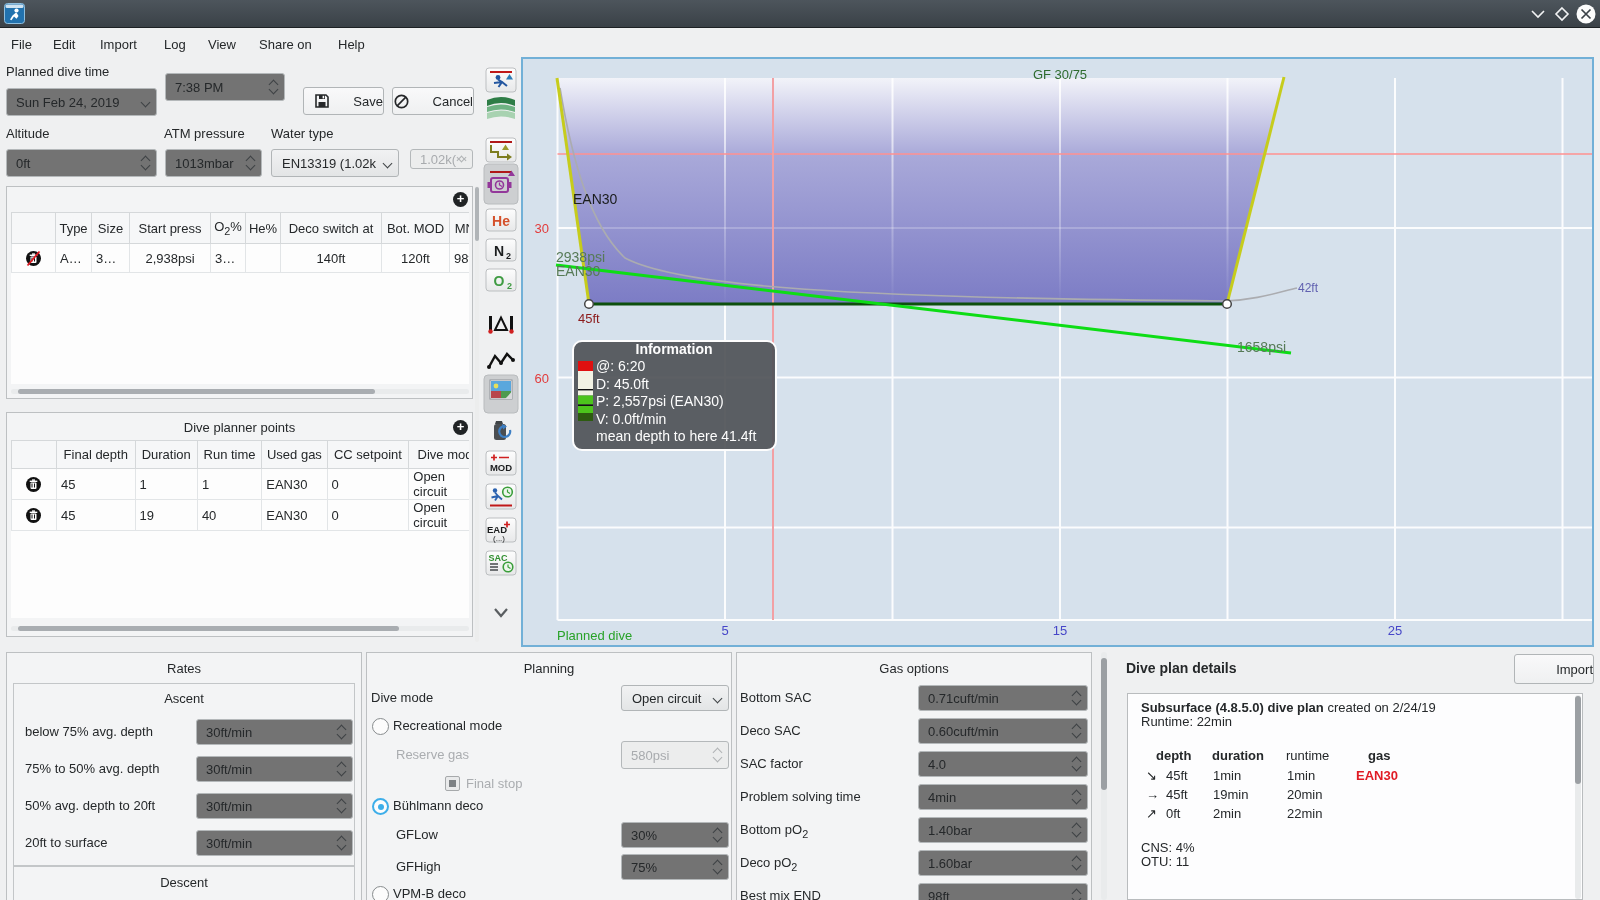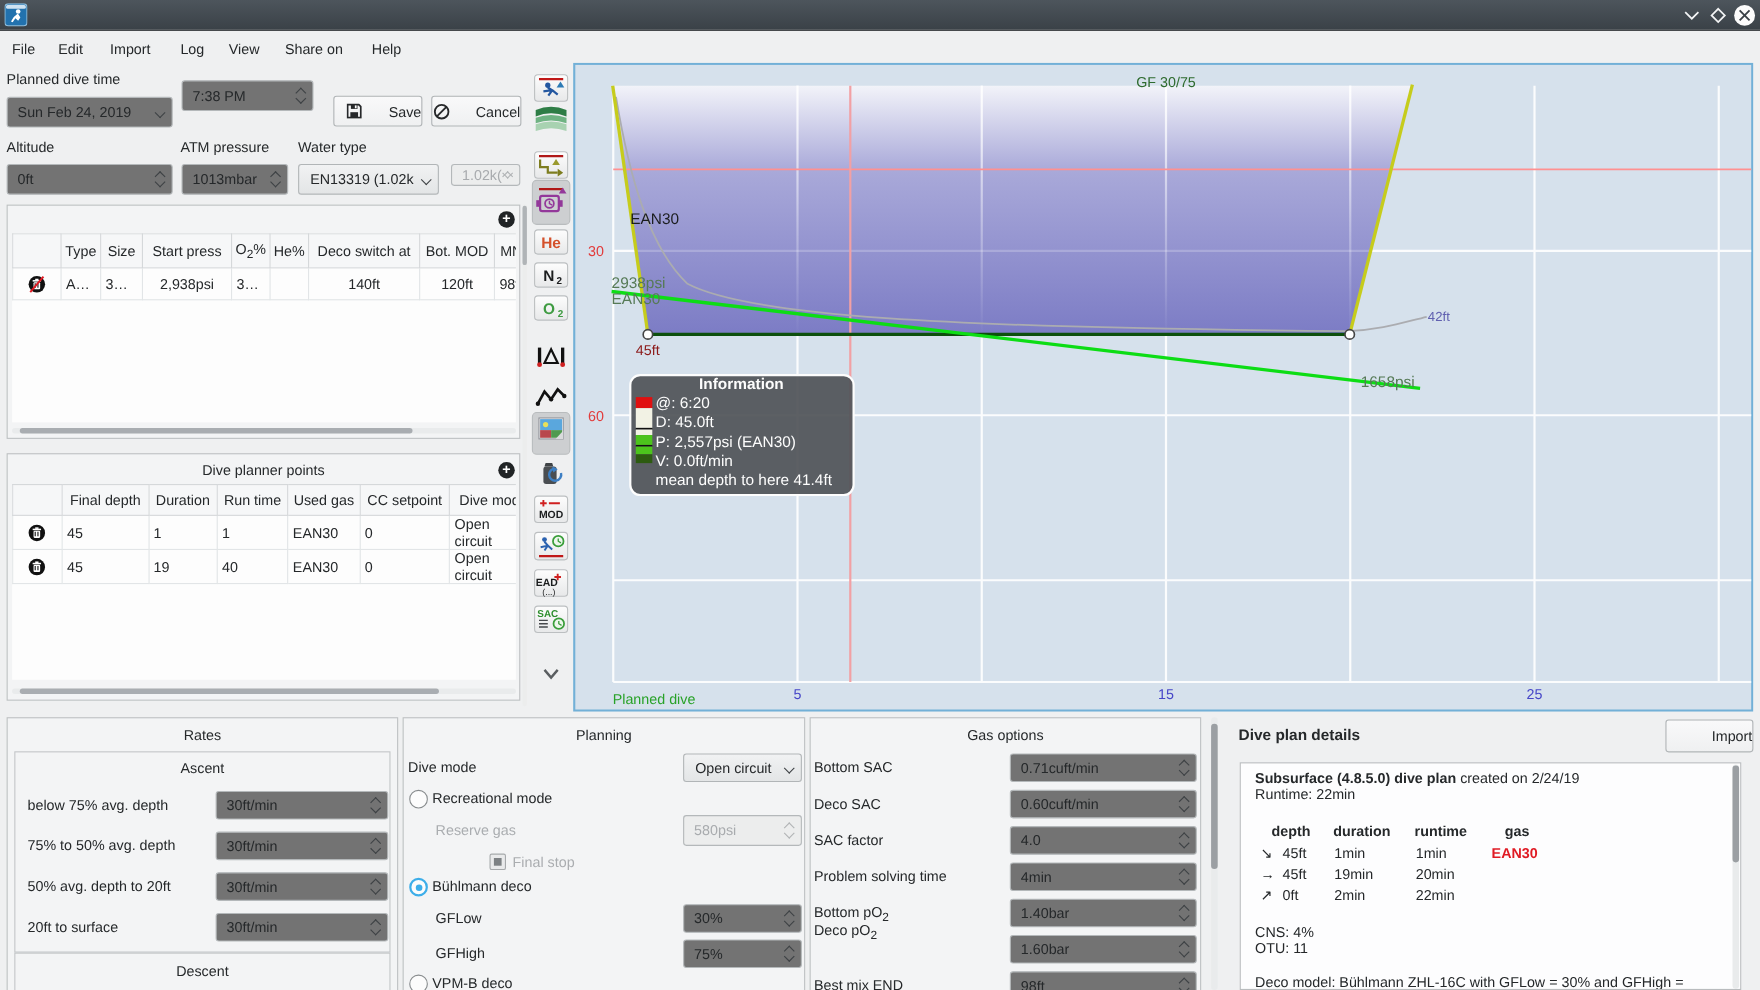--- a/index.html
+++ b/index.html
@@ -454,21 +454,21 @@
       <span>4min</span>
       <i class="cup" style="top:6px"></i>
       <i class="cdn" style="bottom:6px"></i>
     </div>
   <div class="lbl" style="left:3px;top:164px;height:26px;line-height:26px">Bottom pO<sub>2</sub></div>
   <div class="spin" style="left:181px;top:164px;width:170px;height:26px">
       <span>1.40bar</span>
       <i class="cup" style="top:6px"></i>
       <i class="cdn" style="bottom:6px"></i>
     </div>
-  <div class="lbl" style="left:3px;top:180px;height:26px;line-height:26px">Deco pO<sub>2</sub></div>
+  <div class="lbl" style="left:3px;top:197px;height:26px;line-height:26px">Deco pO<sub>2</sub></div>
   <div class="spin" style="left:181px;top:197px;width:170px;height:26px">
       <span>1.60bar</span>
       <i class="cup" style="top:6px"></i>
       <i class="cdn" style="bottom:6px"></i>
     </div>
   <div class="lbl" style="left:3px;top:230px;height:26px;line-height:26px">Best mix END</div>
   <div class="spin" style="left:181px;top:230px;width:170px;height:26px">
       <span>98ft</span>
       <i class="cup" style="top:6px"></i>
       <i class="cdn" style="bottom:6px"></i>
@@ -478,33 +478,32 @@
 <div class="sbv" style="left:1101px;top:658px;width:6px;height:132px"></div>
 <div class="lbl" style="left:1126px;top:660px;font-weight:bold;font-size:14px">Dive plan details</div>
 <div class="btn" style="left:1514px;top:654px;width:80px;height:30px">
     <span>Import</span>
   </div>
 <div class="abs" style="left:1127px;top:693px;width:456px;height:207px;background:#fdfdfe;border:1px solid #b9bcbe;overflow:hidden;font-size:13px">
   <div class="lbl" style="left:13px;top:6px"><b>Subsurface (4.8.5.0) dive plan</b> created on 2/24/19</div>
   <div class="lbl" style="left:13px;top:20px">Runtime: 22min</div>
   <div class="lbl" style="left:28px;top:54px;font-weight:bold">depth</div>
   <div class="lbl" style="left:84px;top:54px;font-weight:bold">duration</div>
-  <div class="lbl" style="left:158px;top:54px;font-weight:bold">runtime</div>
+  <div class="lbl" style="left:158px;top:54px;font-weight:normal">runtime</div>
   <div class="lbl" style="left:240px;top:54px;font-weight:bold">gas</div>
   <div class="lbl" style="left:18px;top:74px">↘</div>
     <div class="lbl" style="left:38px;top:74px">45ft</div>
     <div class="lbl" style="left:85px;top:74px">1min</div>
     <div class="lbl" style="left:159px;top:74px">1min</div>
     <div class="lbl" style="left:228px;top:74px;font-weight:bold;color:#e01b24">EAN30</div>
   <div class="lbl" style="left:18px;top:93px">→</div>
     <div class="lbl" style="left:38px;top:93px">45ft</div>
     <div class="lbl" style="left:85px;top:93px">19min</div>
     <div class="lbl" style="left:159px;top:93px">20min</div>
   <div class="lbl" style="left:18px;top:112px">↗</div>
     <div class="lbl" style="left:38px;top:112px">0ft</div>
     <div class="lbl" style="left:85px;top:112px">2min</div>
     <div class="lbl" style="left:159px;top:112px">22min</div>
   <div class="lbl" style="left:13px;top:146px">CNS: 4%</div>
   <div class="lbl" style="left:13px;top:160px">OTU: 11</div>
-  <div class="lbl" style="left:13px;top:191px">Deco model: Bühlmann ZHL-16C with GFLow = 30% and GFHigh =</div>
   <div class="sbt" style="left:447px;top:1px;width:6px;height:204px"></div>
   <div class="sbv" style="left:447px;top:2px;width:6px;height:88px"></div>
 </div>
 
 </body></html>

